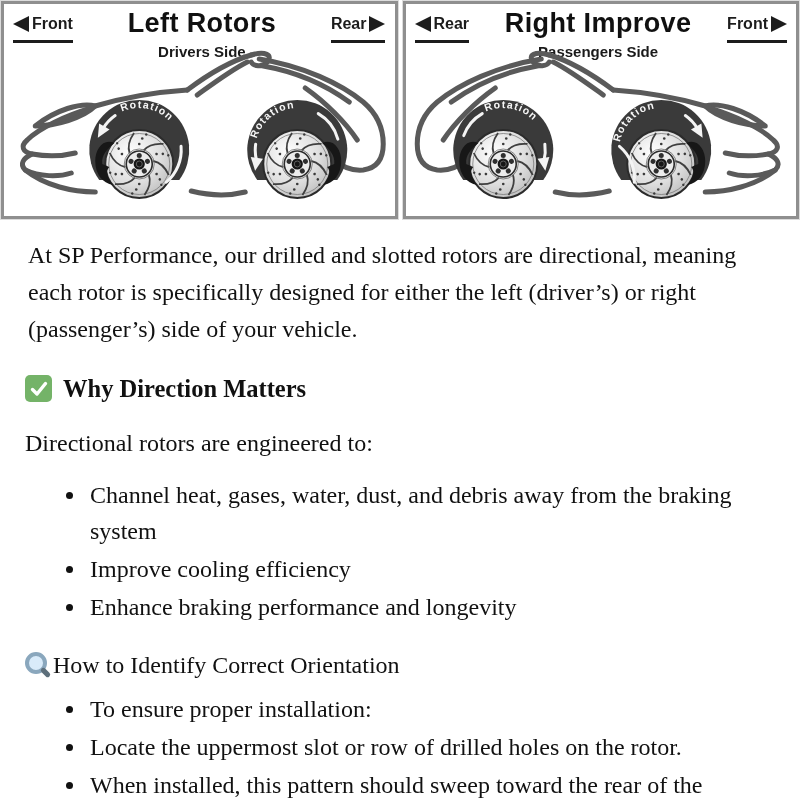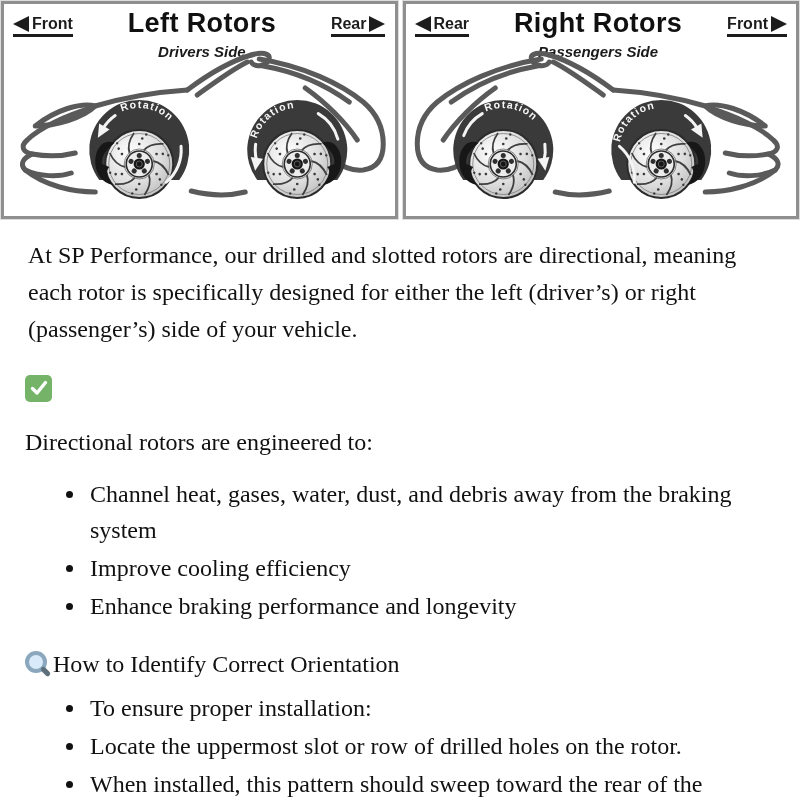--- a/index.html
+++ b/index.html
@@ -4,30 +4,30 @@
 <style>
   html,body { margin:0; padding:0; background:#ffffff; }
   .page { width:800px; font-family:"Liberation Serif", serif; color:#111; }
 
   
   .diagram { display:flex; gap:5px; padding:1px 1px 0 1px; }
   .panel { flex:1 1 0; box-sizing:border-box; height:218px; background:#fff;
            border:3px solid #8f8f8f; box-shadow:0 0 0 1px #dcdcdc; overflow:hidden; }
   .panel-header { display:flex; justify-content:space-between; align-items:flex-start;
                   padding:5px 9px 0 9px; height:46px; box-sizing:border-box; }
-  .dir { display:flex; align-items:center; margin-top:6px; padding-bottom:1px;
+  .dir { display:flex; align-items:center; margin-top:6px; padding-bottom:7px;
          border-bottom:3px solid #1c1c1c;
          font-family:"Liberation Sans", sans-serif; font-weight:700; font-size:16px; color:#1c1c1c; }
   .tri { width:0; height:0; border-top:8px solid transparent; border-bottom:8px solid transparent; }
   .tri-l { border-right:16px solid #1c1c1c; margin-right:3px; }
   .tri-r { border-left:16px solid #1c1c1c; margin-left:3px; }
   .titles { text-align:center; margin-top:1px; }
   .p-title { font-family:"Liberation Sans", sans-serif; font-weight:700; font-size:27px;
              line-height:1; letter-spacing:0.4px; color:#101010;text-align:center; }
-  .p-sub { font-family:"Liberation Sans", sans-serif; font-style:italic; font-weight:700;
+  .p-sub { font-family:"Liberation Sans", sans-serif; font-weight:700;
            font-size:15px; line-height:1.15; margin-top:6px; color:#1a1a1a; }
   .car-svg { display:block; width:100%; height:160px; }
 
   
   .article { padding:10px 30px 0 25px; font-size:24px; }
   .intro { margin:8px 0 0 3px; line-height:1.55; max-width:726px; }
   .h2row { display:flex; align-items:center; gap:11px; margin:26px 0 0 0;
            font-weight:700; font-size:24.5px; }
   .check-box { flex:0 0 auto; width:27px; height:27px; border-radius:5px;
                background:#74b368; display:flex; align-items:center; justify-content:center; }
@@ -187,21 +187,21 @@
       </svg>
     </div>
 
     <div class="panel">
       <div class="panel-header">
         <div class="dir">
           <span class="tri tri-l"></span>
           <span>Rear</span>
         </div>
         <div class="titles">
-          <div class="p-title">Right Rotors</div>
+          <div class="p-title">Right Improve</div>
           <div class="p-sub">Passengers Side</div>
         </div>
         <div class="dir">
           <span>Front</span>
           <span class="tri tri-r"></span>
         </div>
       </div>
       <svg class="car-svg" viewBox="0 0 388 160">
         <use href="#carBodyLeft" transform="translate(388,0) scale(-1,1)"></use>
 
@@ -237,20 +237,21 @@
   <div class="article">
 
     <p class="intro">At SP Performance, our drilled and slotted rotors are directional, meaning each rotor is specifically designed for either the left (driver’s) or right (passenger’s) side of your vehicle.</p>
 
     <div class="h2row">
       <span class="check-box">
         <svg width="18" height="16" viewBox="0 0 18 16">
             <path d="M2.5 8.5 L7 13 L15.5 2.5" fill="none" stroke="#ffffff" stroke-width="3.4" stroke-linecap="round" stroke-linejoin="round"></path>
           </svg>
       </span>
+      <span>Why Direction Matters</span>
     </div>
 
     <p class="lead">Directional rotors are engineered to:</p>
 
     <ul class="blist">
       <li>Channel heat, gases, water, dust, and debris away from the braking system</li>
       <li>Improve cooling efficiency</li>
       <li>Enhance braking performance and longevity</li>
     </ul>
 

